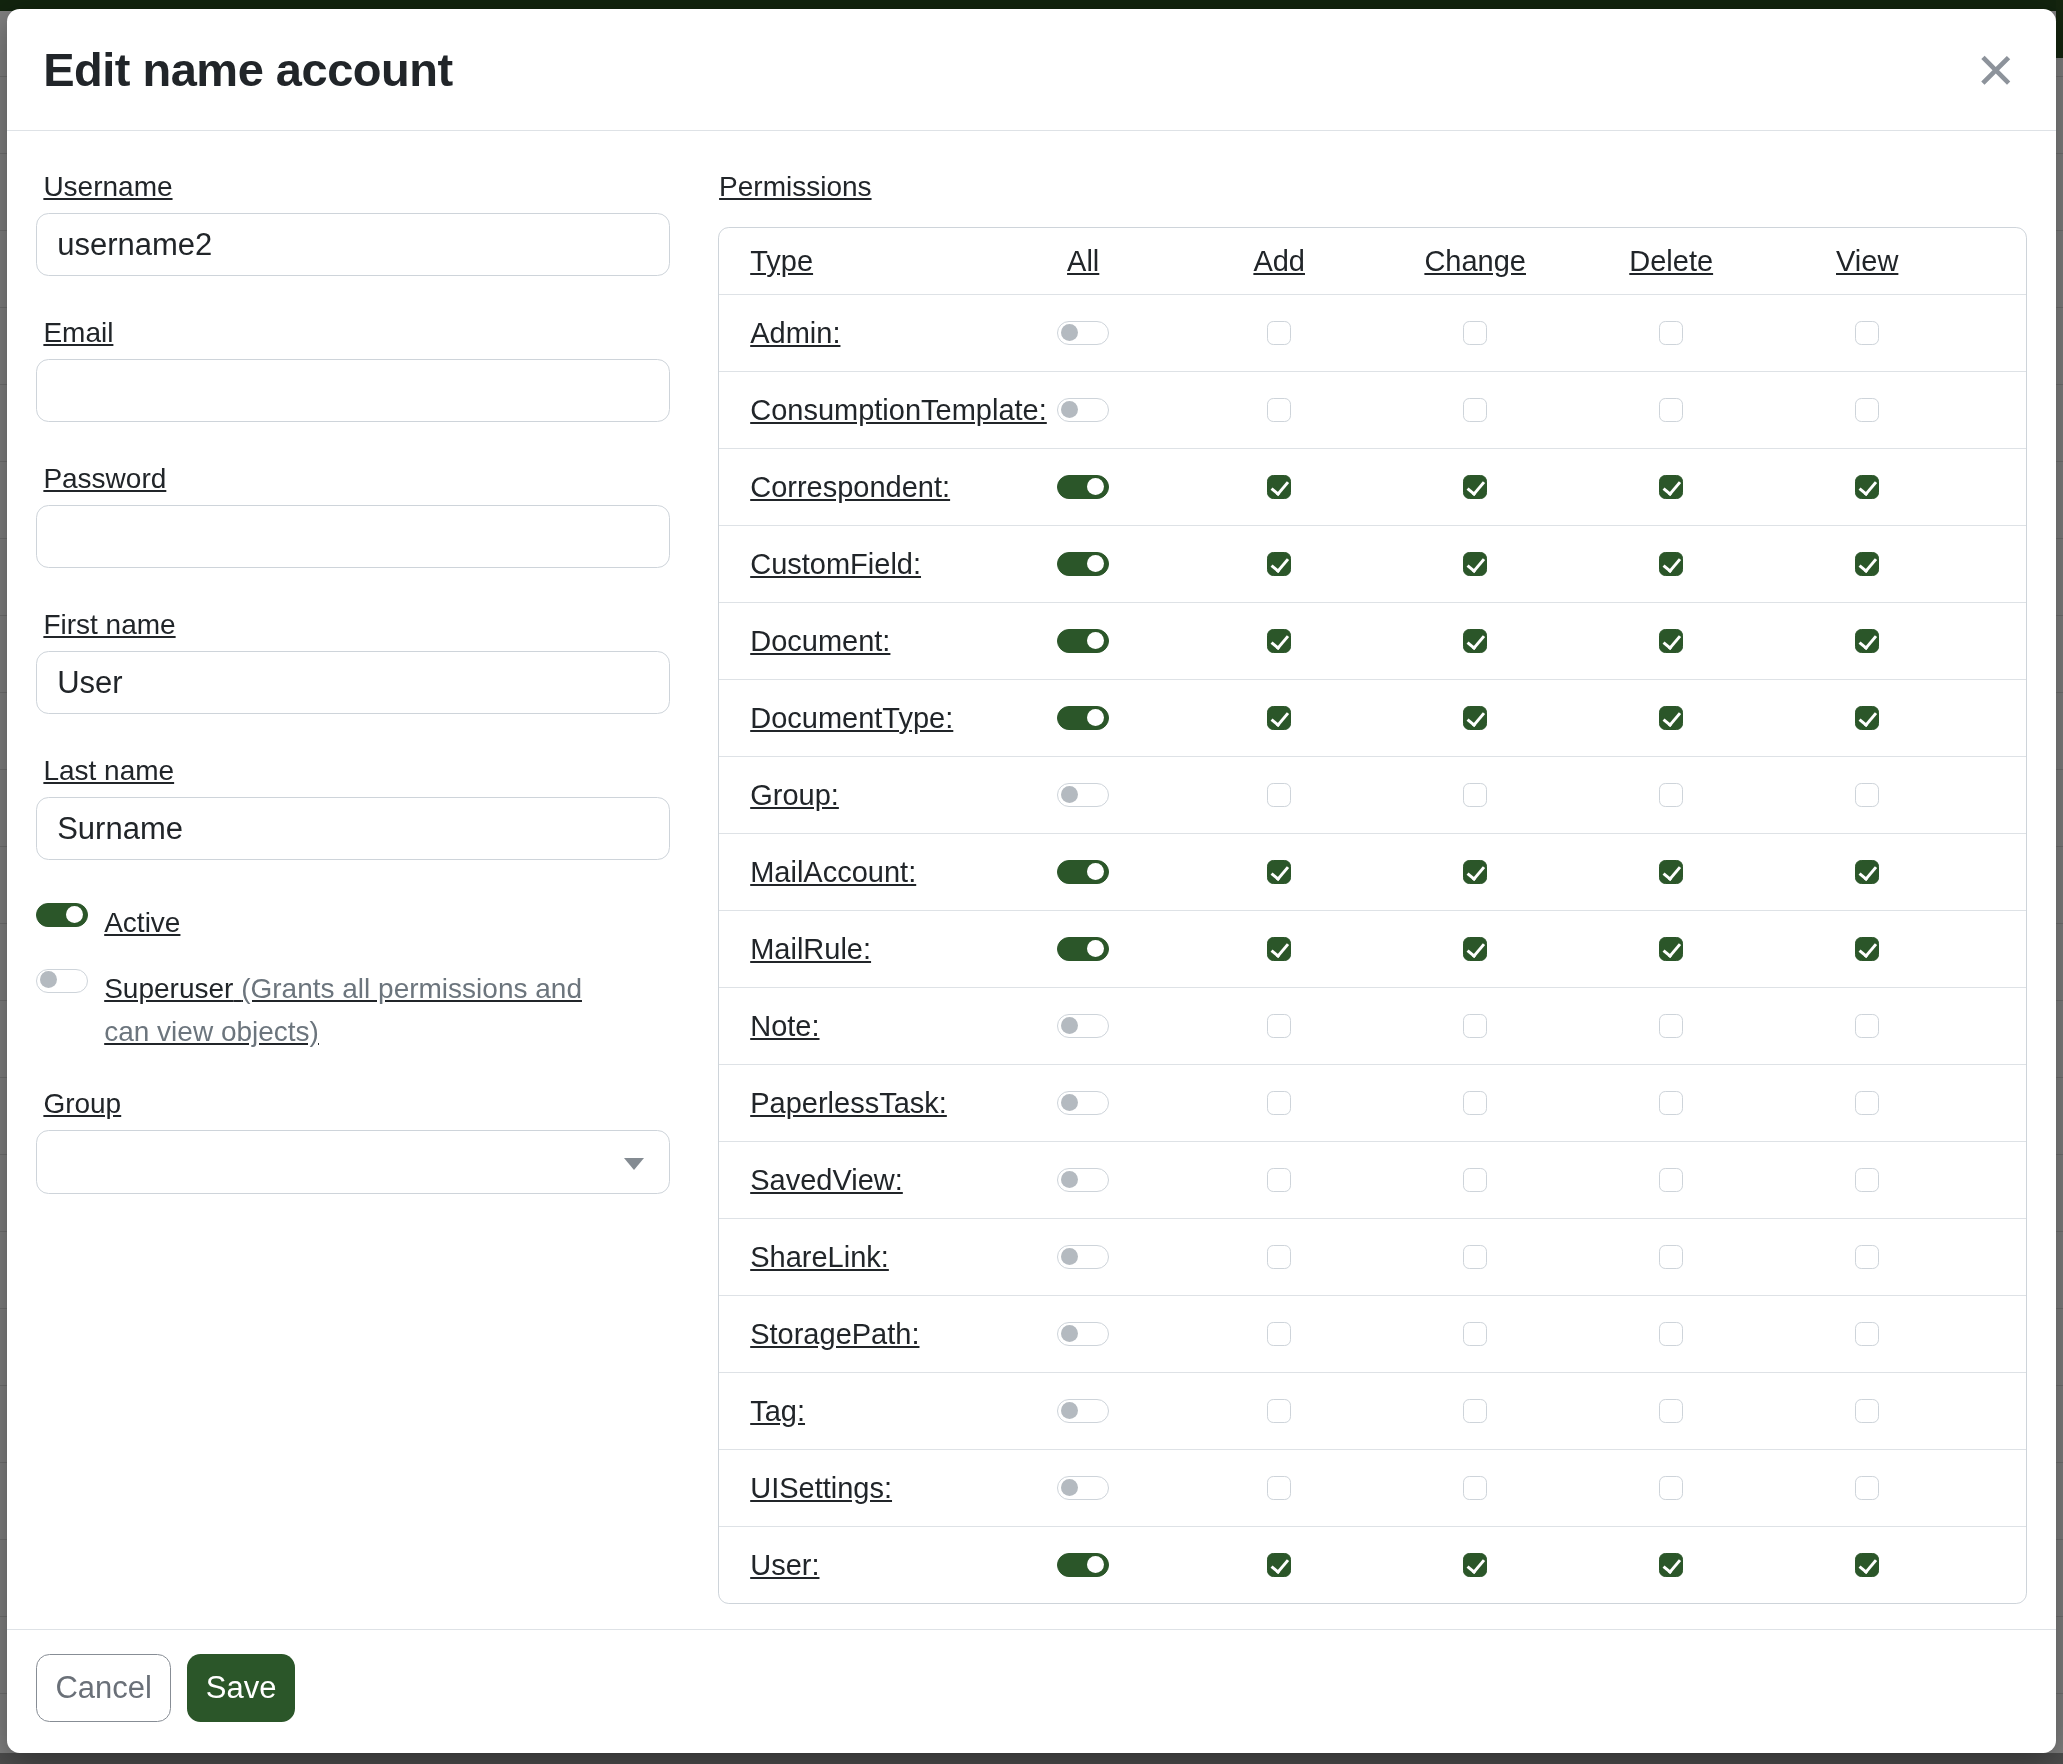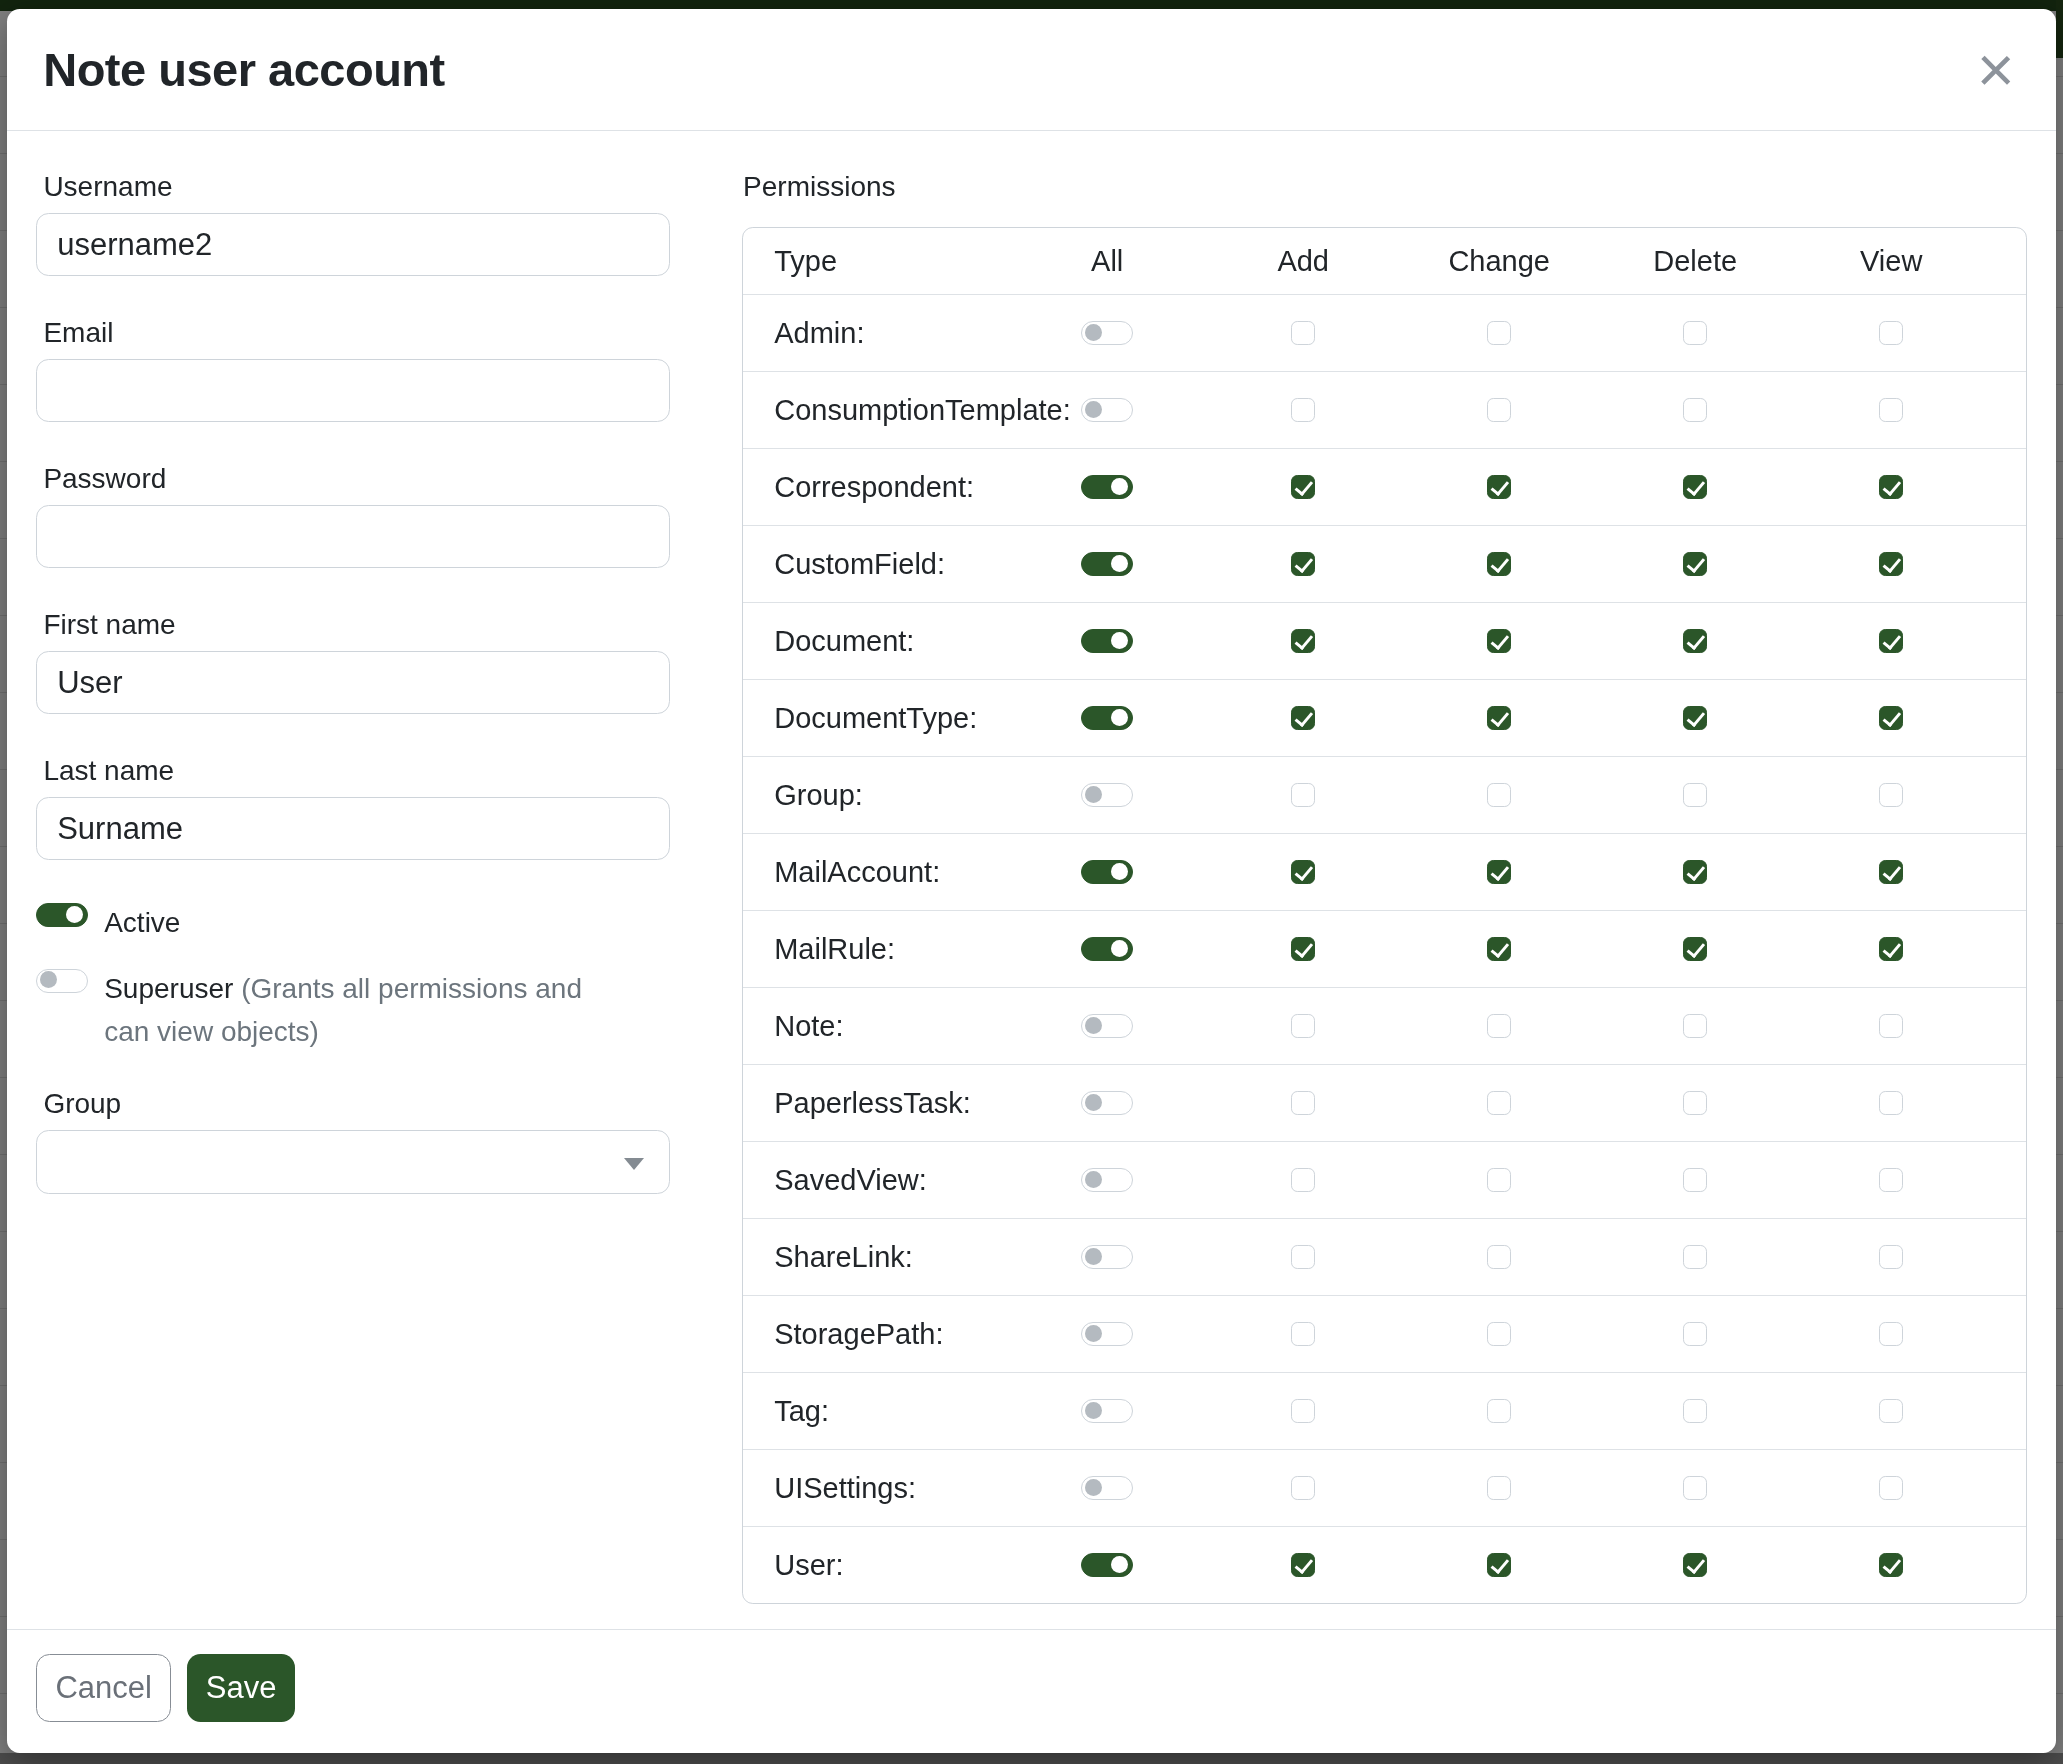--- a/index.html
+++ b/index.html
@@ -35,21 +35,22 @@
   .close-btn {
     font-size:65px; font-weight:200; color:#8d939b; line-height:1;
     background:none; border:none; cursor:pointer; padding:0 5.4px;
     font-family:"Liberation Sans", sans-serif;
   }
 
   .modal-body {
     flex:1 1 auto;
     display:flex;
     padding:40px 29px 0 29px;
-    gap:72px;
+    gap:48px;
+    text-decoration:underline;
   }
 
   
   .form-col { width:634px; flex:0 0 634px; }
   .field-group { margin-bottom:41px; }
   .field-label { display:block; font-size:28px; margin:0 0 10px 7.2px; }
   .text-input {
     width:100%; height:63px;
     border:1.8px solid #ced4da; border-radius:12.6px;
     font-size:31px; color:#212529; padding:0 20px;
@@ -141,21 +142,21 @@
 
 <div class="backdrop">
   <div class="backdrop-navbar"></div>
   <div class="backdrop-navbar-right"></div>
   <div class="backdrop-bottom"></div>
 </div>
 
 <div class="modal">
 
   <div class="modal-header">
-    <div class="modal-title">Note user account</div>
+    <div class="modal-title">Edit name account</div>
     <button class="close-btn">×</button>
   </div>
 
   <div class="modal-body">
 
     <div class="form-col">
 
       <div class="field-group">
         <label class="field-label">Username</label>
         <input class="text-input" type="text" value="username2" style="">

